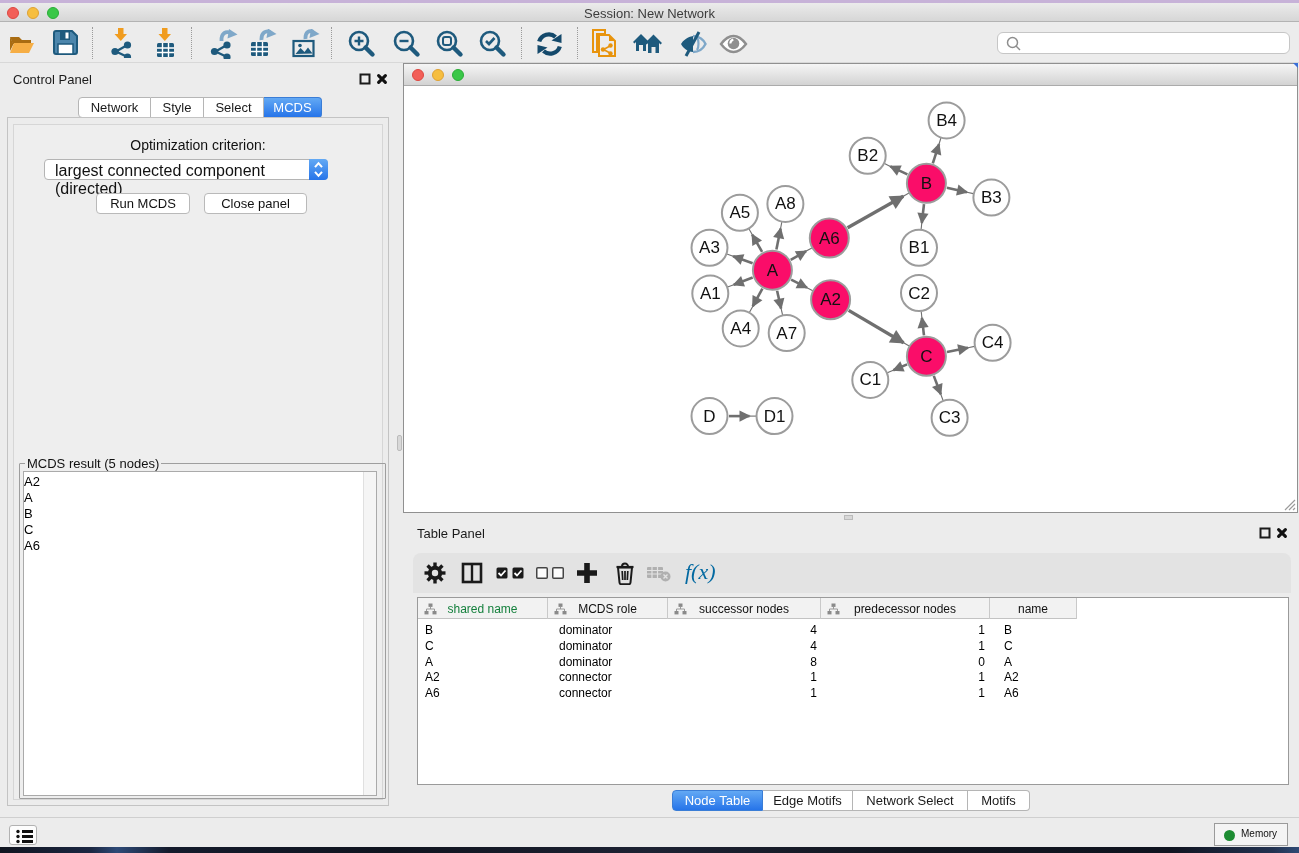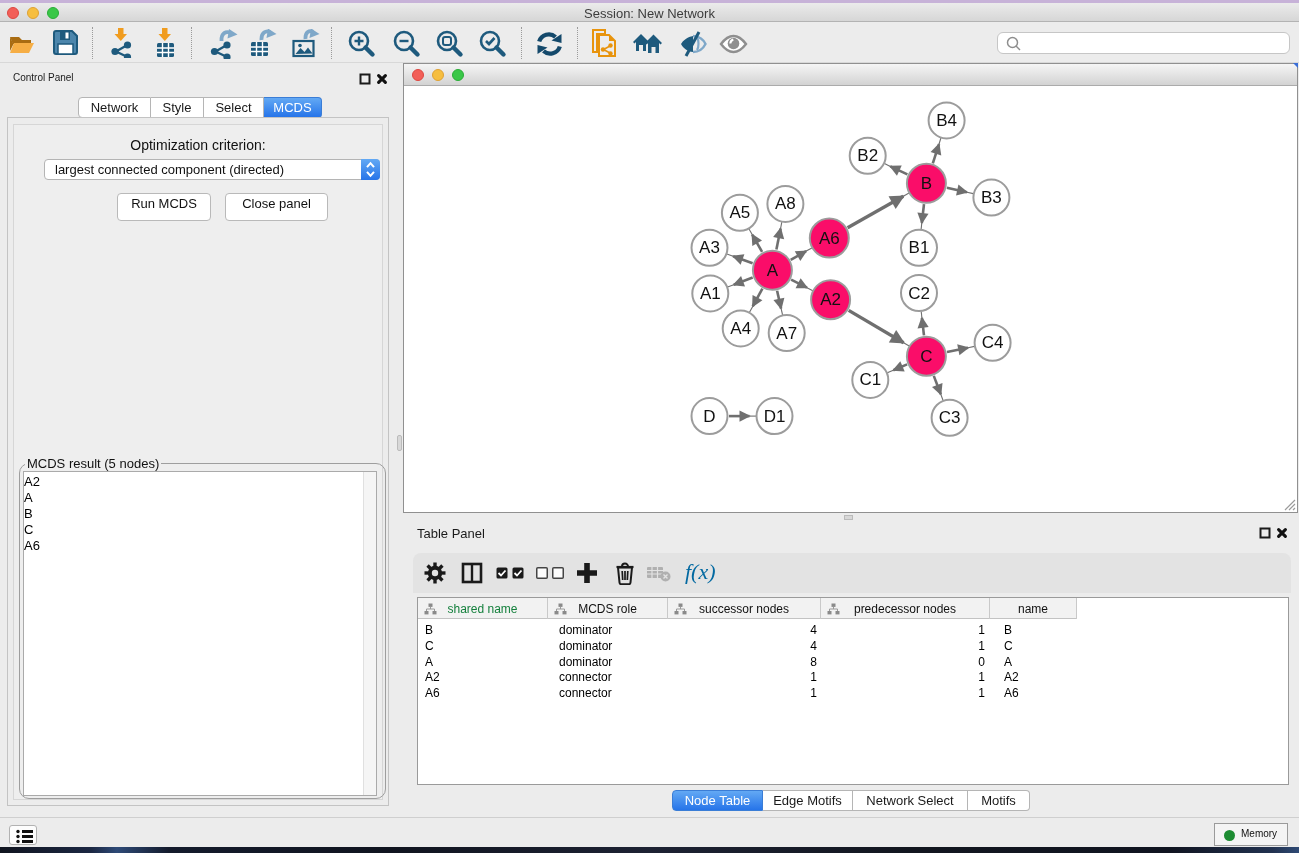--- a/index.html
+++ b/index.html
@@ -19,43 +19,43 @@
 #toolbar { left:0; top:23px; width:1299px; height:40px; background:#ececec;
   border-bottom:1px solid #d8d8d8; }
 .tbi { position:absolute; top:6px; }
 .tbsep { position:absolute; top:4px; height:32px; width:0;
   border-left:1px dotted #9a9a9a; }
 #searchbox { position:absolute; left:997px; top:9px; width:293px; height:22px;
   background:#fff; border:1px solid #c6c6c6; border-radius:6px; }
 
 #main { left:0; top:63px; width:1299px; height:754px; background:#ececec; }
 
-#cp-title { left:13px; top:9px; font-size:10px; color:#1b1b1b; }
+#cp-title { left:13px; top:9px; font-size:13px; color:#1b1b1b; }
 .wbtn { position:absolute; top:10px; }
 #cp-tabs { left:78px; top:34px; height:21px; }
 .tab { position:absolute; top:0; height:21px; background:#fff; border:1px solid #b5b5b5;
   border-left:none; font-size:13px; color:#1a1a1a; text-align:center; line-height:20px; }
 .tab.first { border-left:1px solid #b5b5b5; border-radius:4px 0 0 4px; }
 .tab.sel { background:linear-gradient(#63a9f4,#2674e9); color:#fff;
   border-color:#3a7dd6; }
 #cp-body { left:7px; top:54px; width:382px; height:689px; background:#ececec;
   border:1px solid #c3c3c3; }
 #cp-inner { left:5px; top:6px; width:370px; height:676px; background:#eeeeee;
   border:1px solid #d6d6d6; }
 #optlabel { left:0; top:12px; width:100%; text-align:center; font-size:14px; color:#111; }
-#cp-select { left:30px; top:34px; width:336px; height:21px; background:#fff;
-  border:1px solid #b4b4b4; border-radius:4px; font-size:13px; color:#111;padding-left:40px; }
+#cp-select { left:30px; top:34px; width:284px; height:21px; background:#fff;
+  border:1px solid #b4b4b4; border-radius:4px; font-size:16px; color:#111;padding-left:40px; }
 #cp-select .txt { position:absolute; left:10px; top:2px; }
 #cp-select .spin { position:absolute; right:-1px; top:-1px; width:19px; height:21px;
   background:linear-gradient(#63a9f4,#2674e9); border-radius:0 4px 4px 0; }
 .btn { position:absolute; background:#fff; border:1px solid #b9b9b9; border-radius:4px;
-  font-size:13px; color:#111; text-align:center; height:28px; line-height:19px;margin-left:21px; }
+  font-size:13px; color:#111; text-align:center; height:21px; line-height:19px; }
 
 #mcds-group { left:5px; top:338px; width:367px; height:336px;
-  border:1px solid #9e9e9e; border-radius:10px; }
+  border:1px solid #9e9e9e; border-radius:1px; }
 #mcds-title { left:5px; top:-8px; background:#eeeeee; padding:0 2px; font-size:13px; color:#111; }
 #mcds-list { left:3px; top:7px; width:354px; height:325px; padding-top:2px; background:#fff;
   border:1px solid #aaa; font-size:13px; color:#000; }
 #mcds-list .sb { position:absolute; right:0; top:0; width:13px; height:100%;
   background:#f5f5f5; border-left:1px solid #e0e0e0; }
 #mcds-list div.it { padding-left:0; height:16px; line-height:16px; }
 
 #netwin { left:403px; top:0px; width:895px; height:450px; background:#fff;
   border:1px solid #909090; }
 #nw-titlebar { left:0; top:0; width:100%; height:22px;

